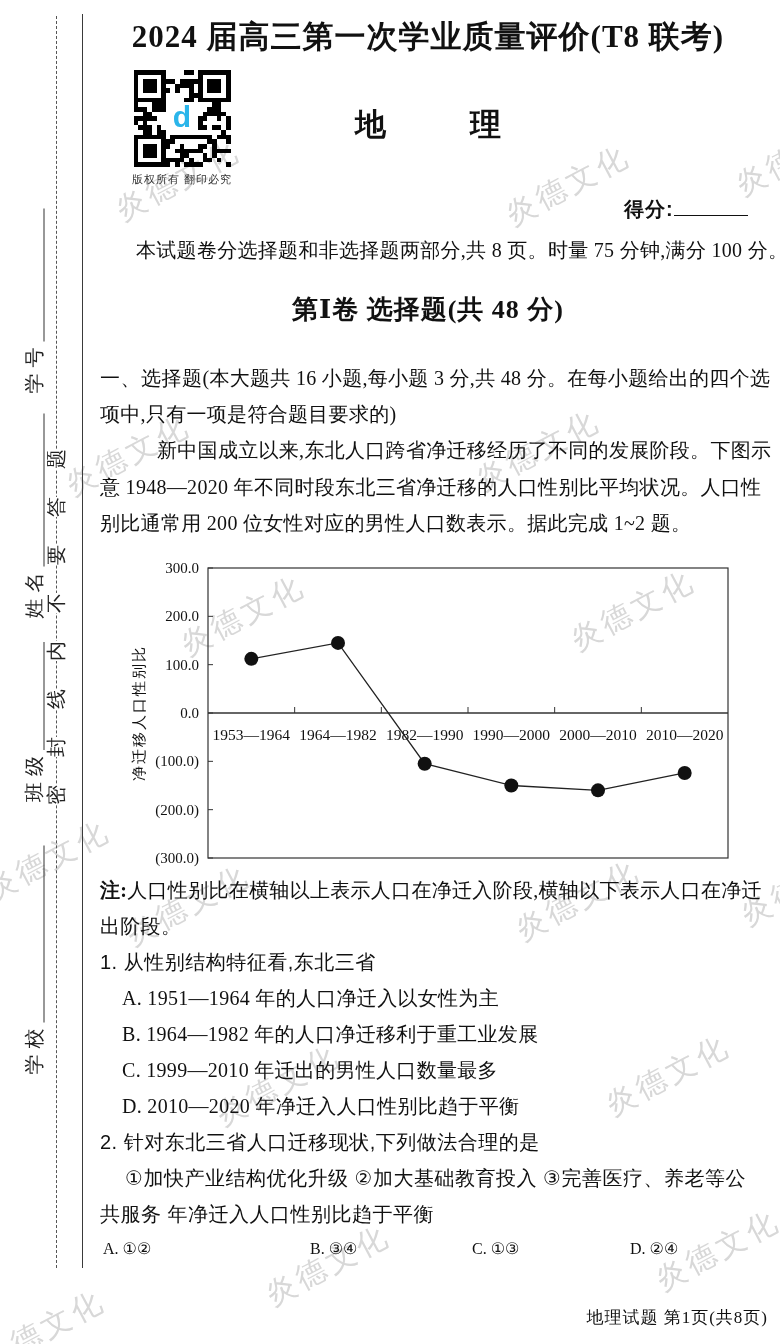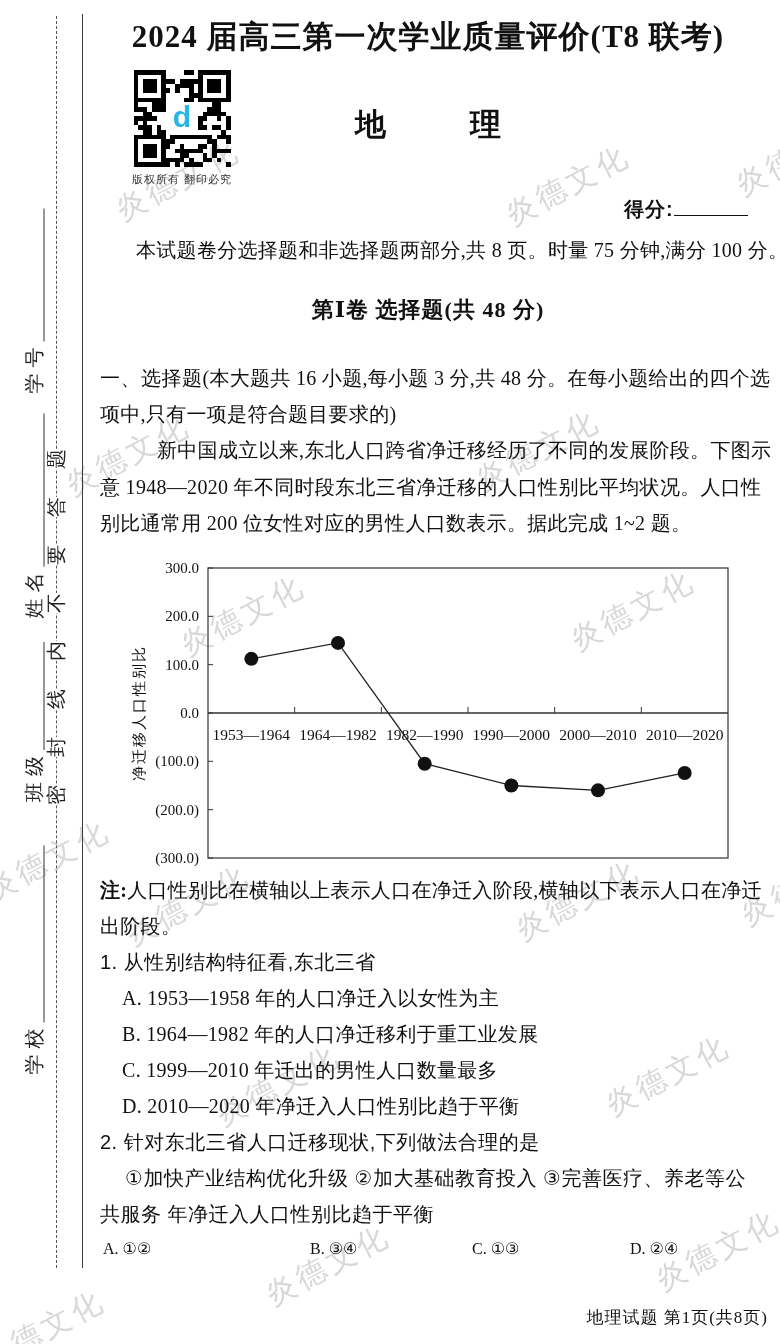--- a/index.html
+++ b/index.html
@@ -49,21 +49,21 @@
   .subject{
     position:absolute;top:104px;left:88px;width:680px;display:flex;justify-content:center;gap:84px;
     font-size:31px;font-weight:bold;
   }
   .score{position:absolute;top:196px;left:624px;font-size:20px;font-weight:bold;letter-spacing:1px}
   .score-line{display:inline-block;width:74px;height:17px;border-bottom:1.6px solid #111}
 
   
   .line{position:absolute;left:100px;font-size:20px;letter-spacing:0.3px;white-space:nowrap;line-height:22px}
   .center-line{left:88px;width:680px;text-align:center}
-  .heading{font-size:22px;font-weight:bold;letter-spacing:1px}
+  .heading{font-size:26px;font-weight:bold;letter-spacing:1px}
   .stem{font-family:"Liberation Sans","DejaVu Sans",sans-serif;font-weight:400;letter-spacing:0.5px}
   .opt{left:122px}
   .ansrow span{position:absolute;font-size:16px;white-space:nowrap}
   .ans0{left:103px}.ans1{left:310px}.ans2{left:472px}.ans3{left:630px}
 
   
   .chart{position:absolute;left:100px;top:550px;width:660px;height:330px}
   .chart text{fill:#111}
   .tick{font:15px "Liberation Serif",serif}
   .cat{font:15.5px "Liberation Serif",serif}
@@ -308,21 +308,21 @@
     <circle cx="498" cy="240.33333333333334" r="7" fill="#111"></circle>
     <circle cx="584.6666666666667" cy="222.93333333333334" r="7" fill="#111"></circle>
   </svg>
 
 <div class="line" style="top:879px">
   <span class="b">注:</span><span>人口性别比在横轴以上表示人口在净迁入阶段,横轴以下表示人口在净迁</span>
 </div>
 <div class="line" style="top:915px">出阶段。</div>
 
 <div class="line stem" style="top:951px">1. 从性别结构特征看,东北三省</div>
-<div class="line opt" style="top:987px">A. 1953—1958 年的人口净迁入以女性为主</div>
+<div class="line opt" style="top:987px">A. 1951—1964 年的人口净迁入以女性为主</div>
 <div class="line opt" style="top:1023px">B. 1964—1982 年的人口净迁移利于重工业发展</div>
 <div class="line opt" style="top:1059px">C. 1999—2010 年迁出的男性人口数量最多</div>
 <div class="line opt" style="top:1095px">D. 2010—2020 年净迁入人口性别比趋于平衡</div>
 
 <div class="line stem" style="top:1131px">2. 针对东北三省人口迁移现状,下列做法合理的是</div>
 <div class="line stem" style="top:1167px;left:125px">①加快产业结构优化升级  ②加大基础教育投入  ③完善医疗、养老等公</div>
 <div class="line stem" style="top:1203px">共服务  年净迁入人口性别比趋于平衡</div>
 <div class="ansrow" style="position:absolute;top:1239px;left:0;width:780px;height:24px">
   <span class="ans0">A. ①②</span>
   <span class="ans1">B. ③④</span>

